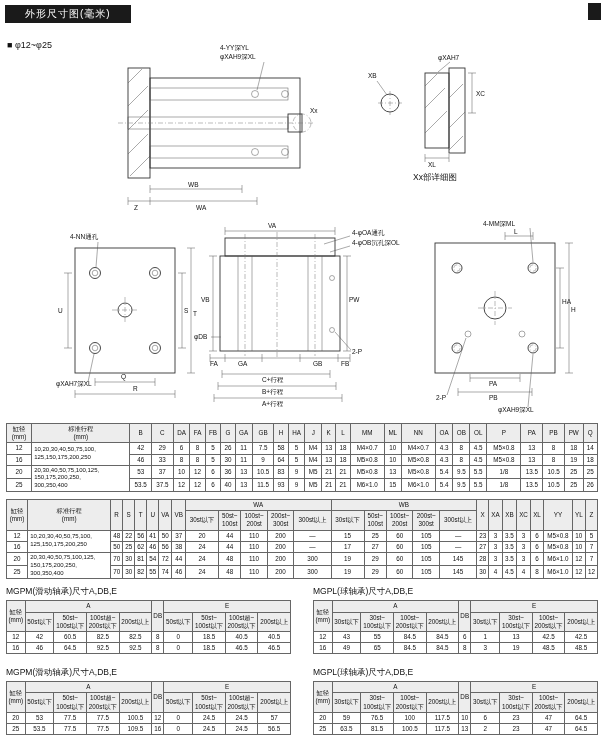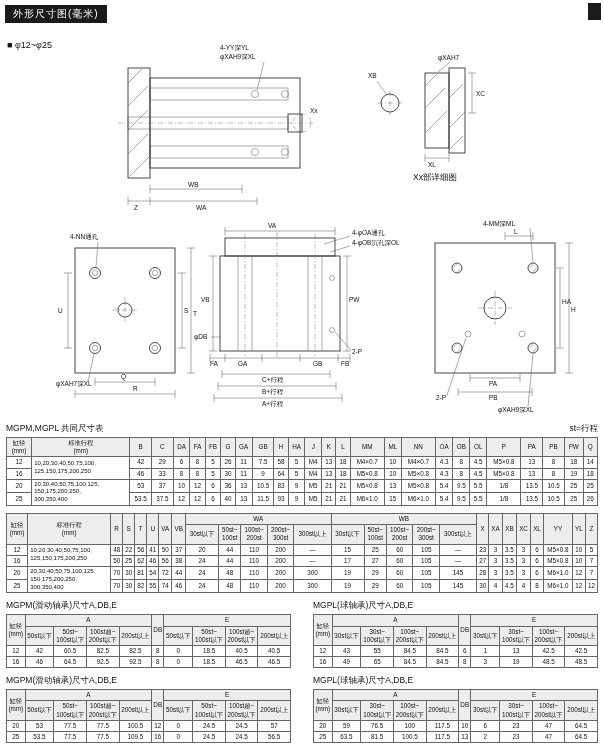--- a/index.html
+++ b/index.html
@@ -1,37 +1,37 @@
 <!DOCTYPE html>
 <html><head>
 <meta charset="utf-8">
 <style>
   html,body{margin:0;padding:0}
   body{width:604px;height:748px;background:#fff;color:#111;position:relative;overflow:hidden;
        font-family:"Liberation Sans","DejaVu Sans",sans-serif}
   .hdr{position:absolute;left:5px;top:5px;background:#1a1a1a;color:#fff;font-size:10px;
-       padding:2px 8px;letter-spacing:1px}
+       padding:2px 20px;letter-spacing:1px}
   .corner{position:absolute;right:3px;top:3px;width:13px;height:17px;background:#1a1a1a}
   .bullet{position:absolute;left:7px;top:40px;font-size:9px}
   svg.draw{position:absolute;left:0;top:38px}
   svg text{font-family:"Liberation Sans","DejaVu Sans",sans-serif}
   .lbl{font-size:6.5px;fill:#111}
   .cap{font-size:8.5px;fill:#111}
   .ln{stroke:#333;stroke-width:0.9;fill:none}
   .thin{stroke:#555;stroke-width:0.5;fill:none}
   .dsh{stroke:#777;stroke-width:0.5;stroke-dasharray:5 2 1 2;fill:none}
   .dim-l{stroke:#555;stroke-width:0.5;fill:none}
   .tables{position:absolute;left:6px;top:423px;width:592px}
   .ttl{display:flex;justify-content:space-between;font-size:8.5px;margin:0 0 2px 0}
   table.dim{border-collapse:collapse;width:100%;margin-bottom:7px}
   .dim th,.dim td{border:1px solid #666;font-size:6.3px;line-height:1.3;padding:1px 1px;
        text-align:center;white-space:pre-line;font-weight:normal}
   .dim th{background:#ededed}
   td.stroke{font-size:6px;text-align:left;padding-left:2px}
-  .pair{display:flex;gap:22px;}
+  .pair{display:flex;gap:22px;margin-top:6px}
   .tblock{flex:1}
   .ttl2{font-size:8.5px;margin-bottom:2px}
 </style>
 </head>
 <body>
 
 <div class="hdr">外形尺寸图(毫米)</div>
 <div class="corner"></div>
 <div class="bullet">■ φ12~φ25</div>
 
@@ -192,24 +192,20 @@
     <text class="lbl" x="489" y="362">PB</text>
     <text class="lbl" x="436" y="362">2-P</text>
     <line class="thin" x1="447" y1="357" x2="466" y2="300"></line>
     <text class="lbl" x="498" y="374">φXAH9深XL</text>
     <line class="thin" x1="528" y1="369" x2="533" y2="316"></line>
   </g>
 </svg>
 
 <div class="tables">
 
-  <div class="ttl">
-    <span>MGPM,MGPL 共同尺寸表</span>
-    <span>st=行程</span>
-  </div>
   <table class="dim">
     <thead>
         <tr>
           <th>缸径
 (mm)</th>
           <th>标准行程
 (mm)</th>
           <th>B</th>
           <th>C</th>
           <th>DA</th>

